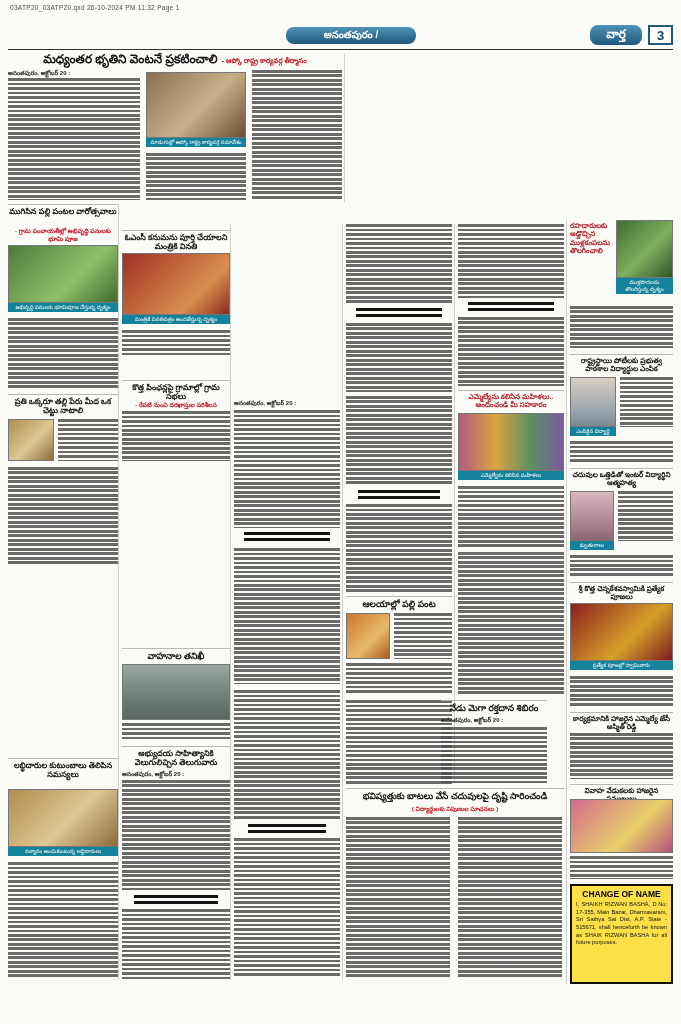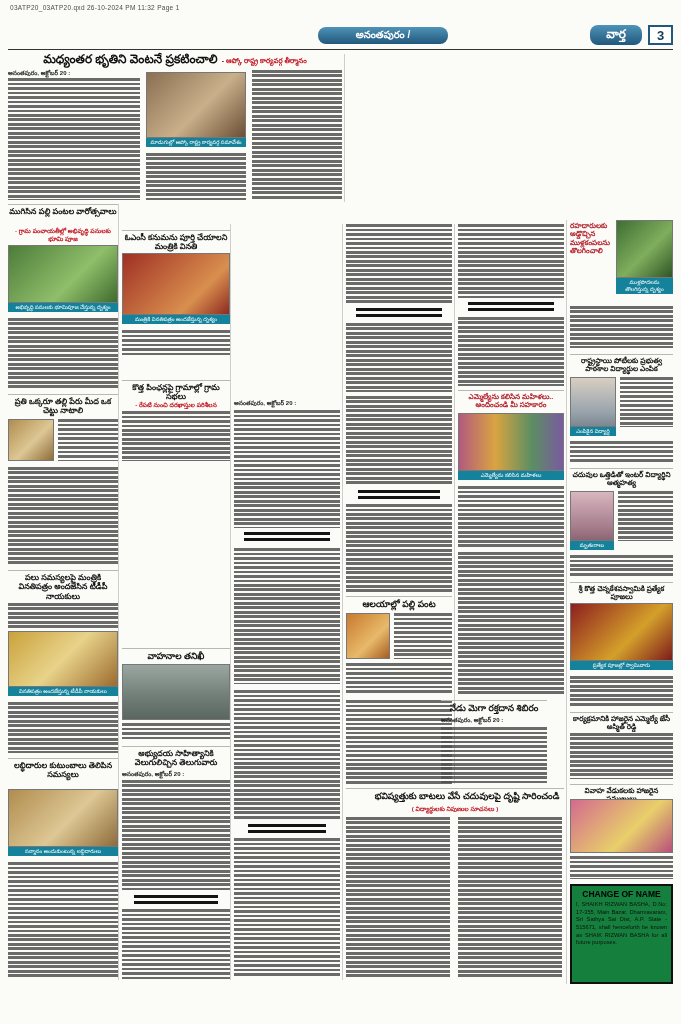--- a/index.html
+++ b/index.html
@@ -3,21 +3,21 @@
 <meta charset="utf-8">
 <style>
   html,body{margin:0;padding:0;background:#e8e8e4;}
   .page{position:relative;width:681px;height:1024px;background:#fbfbf7;
         font-family:"Liberation Sans","DejaVu Sans",sans-serif;overflow:hidden;margin:0 auto;}
   .abs{position:absolute;}
   .slug{position:absolute;left:10px;top:4px;font-size:6.5px;color:#4a4a4a;letter-spacing:.3px;}
   .chip{position:absolute;height:17px;display:flex;align-items:center;justify-content:center;
         color:#fff;font-weight:bold;background:linear-gradient(180deg,#4f93b8,#21587c);border-radius:8px;}
   .date-chip{left:8px;top:27px;width:178px;font-size:9.5px;}
-  .edition-chip{left:286px;top:27px;width:130px;font-size:10px;margin-left:32px;}
+  .edition-chip{left:286px;top:27px;width:130px;font-size:10px;}
   .paper-chip{left:590px;top:25px;width:52px;height:20px;font-size:12px;}
   .pagenum{position:absolute;left:648px;top:25px;width:25px;height:20px;border:2px solid #21587c;
         background:#fff;color:#123c57;font-weight:bold;font-size:13px;display:flex;align-items:center;
         justify-content:center;box-sizing:border-box;}
   .hrule{position:absolute;left:8px;width:665px;height:1px;background:#333;}
   .blk{position:absolute;overflow:hidden;box-sizing:border-box;}
   .rt{border-top:1px solid #b8b8b2;}
   .hl{font-weight:bold;color:#101010;text-align:center;line-height:1.18;margin:0;}
   .hl-12{font-size:12px;} .hl-9{font-size:9px;} .hl-8{font-size:8px;} .hl-7{font-size:7.2px;}
   .red{color:#b3202c;}
@@ -38,21 +38,21 @@
   .ph-road{background:linear-gradient(180deg,#9aa7a0,#6f7d76 60%,#5b6660);}
   .ph-runner{background:linear-gradient(135deg,#7aa05a,#cfd8c2 70%,#5c7e44);}
   .ph-women{background:linear-gradient(90deg,#b35a7e,#d9a441 35%,#5b8e63 70%,#7a5aa0);}
   .ph-orange{background:linear-gradient(135deg,#c97a2e,#e8b96a 60%,#a65d22);}
   .ph-bush{background:linear-gradient(135deg,#3f6f33,#7fae5d 55%,#2f5526);}
   .ph-boy{background:linear-gradient(180deg,#d8cfc2,#9aa4ad 70%,#7d878f);}
   .ph-girl{background:linear-gradient(180deg,#d9b6c0,#a77f8d 70%,#8c6574);}
   .ph-deity{background:linear-gradient(135deg,#8e1f1f,#d4a02a 60%,#7d1b1b);}
   .ph-wed{background:linear-gradient(135deg,#d46a8e,#e8d06a 60%,#b8507a);}
   .ph-crowd{background:linear-gradient(135deg,#b08d4f,#ddc794 55%,#8d6c3a);}
-  .con{border:2.5px solid #101010;background:#15803d;padding:3px 4px;box-sizing:border-box;}
+  .con{border:2.5px solid #101010;background:#fde047;padding:3px 4px;box-sizing:border-box;}
   .con h3{margin:0 0 2px;font-size:8.5px;text-align:center;color:#000;}
   .con p{margin:0;font-size:5.7px;line-height:1.35;color:#111;text-align:justify;}
 </style>
 </head>
 <body>
 
 <div class="page">
 
   <div class="slug">03ATP20_03ATP20.qxd  26-10-2024  PM 11:32  Page 1</div>
 
@@ -90,27 +90,20 @@
     <div class="abs ft" style="left:0;top:113px;width:110px;height:71px"></div>
   </section>
 
   <section class="blk rt" style="left:8px;top:394px;width:110px;height:172px">
     <h3 class="abs hl hl-8" style="left:0;top:2px;width:110px">ప్రతి ఒక్కరూ తల్లి పేరు మీద ఒక చెట్టు నాటాలి</h3>
     <div class="abs ph ph-crowd" style="left:0;top:24px;width:46px;height:42px"></div>
     <div class="abs ft" style="left:50px;top:24px;width:60px;height:42px"></div>
     <div class="abs ft" style="left:0;top:72px;width:110px;height:98px"></div>
   </section>
 
-  <section class="blk rt" style="left:8px;top:570px;width:110px;height:184px">
-    <h3 class="abs hl hl-8" style="left:0;top:2px;width:110px">పలు సమస్యలపై మంత్రికి వినతిపత్రం అందజేసిన టీడీపీ నాయకులు</h3>
-    <div class="abs ft" style="left:0;top:32px;width:110px;height:26px"></div>
-    <div class="abs ph ph-yellow" style="left:0;top:60px;width:110px;height:56px"></div>
-    <div class="abs cap" style="left:0;top:116px;width:110px">వినతిపత్రం అందజేస్తున్న టీడీపీ నాయకులు</div>
-    <div class="abs ft" style="left:0;top:131px;width:110px;height:51px"></div>
-  </section>
 
   <section class="blk rt" style="left:8px;top:758px;width:110px;height:222px">
     <h3 class="abs hl hl-8" style="left:0;top:2px;width:110px">లబ్ధిదారుల కుటుంబాలు తెలిపిన సమస్యలు</h3>
     <div class="abs ph ph-crowd" style="left:0;top:30px;width:110px;height:58px"></div>
     <div class="abs cap" style="left:0;top:88px;width:110px">సన్మానం అందుకుంటున్న లబ్ధిదారులు</div>
     <div class="abs ft" style="left:0;top:103px;width:110px;height:117px"></div>
   </section>
 
   <section class="blk rt" style="left:122px;top:230px;width:108px;height:128px">
     <h3 class="abs hl hl-8" style="left:0;top:2px;width:108px">ఓఎంసీ కనుమను పూర్తి చేయాలని మంత్రికి వినతి</h3>
@@ -171,21 +164,21 @@
     <div class="abs ph ph-orange" style="left:0;top:16px;width:44px;height:46px"></div>
     <div class="abs ft" style="left:48px;top:16px;width:58px;height:46px"></div>
     <div class="abs ft" style="left:0;top:66px;width:106px;height:32px"></div>
   </section>
 
   <section class="blk" style="left:346px;top:700px;width:106px;height:84px">
     <div class="abs ft" style="left:0;top:0;width:106px;height:84px"></div>
   </section>
 
   <section class="blk rt" style="left:346px;top:788px;width:218px;height:192px">
-    <h3 class="abs hl hl-9" style="left:12px;top:2px;width:218px">భవిష్యత్తుకు బాటలు వేసే చదువులపై దృష్టి సారించండి</h3>
+    <h3 class="abs hl hl-9" style="left:0;top:2px;width:218px">భవిష్యత్తుకు బాటలు వేసే చదువులపై దృష్టి సారించండి</h3>
     <div class="abs kick k-6" style="left:0;top:16px;width:218px">( విద్యార్థులకు నిపుణుల సూచనలు )</div>
     <div class="abs ft" style="left:0;top:28px;width:104px;height:160px"></div>
     <div class="abs ft" style="left:112px;top:28px;width:104px;height:160px"></div>
   </section>
 
   <section class="blk" style="left:458px;top:224px;width:106px;height:162px">
     <div class="abs ft" style="left:0;top:0;width:106px;height:74px"></div>
     <div class="abs ftb" style="left:10px;top:78px;width:86px;height:11px"></div>
     <div class="abs ft" style="left:0;top:93px;width:106px;height:69px"></div>
   </section>

